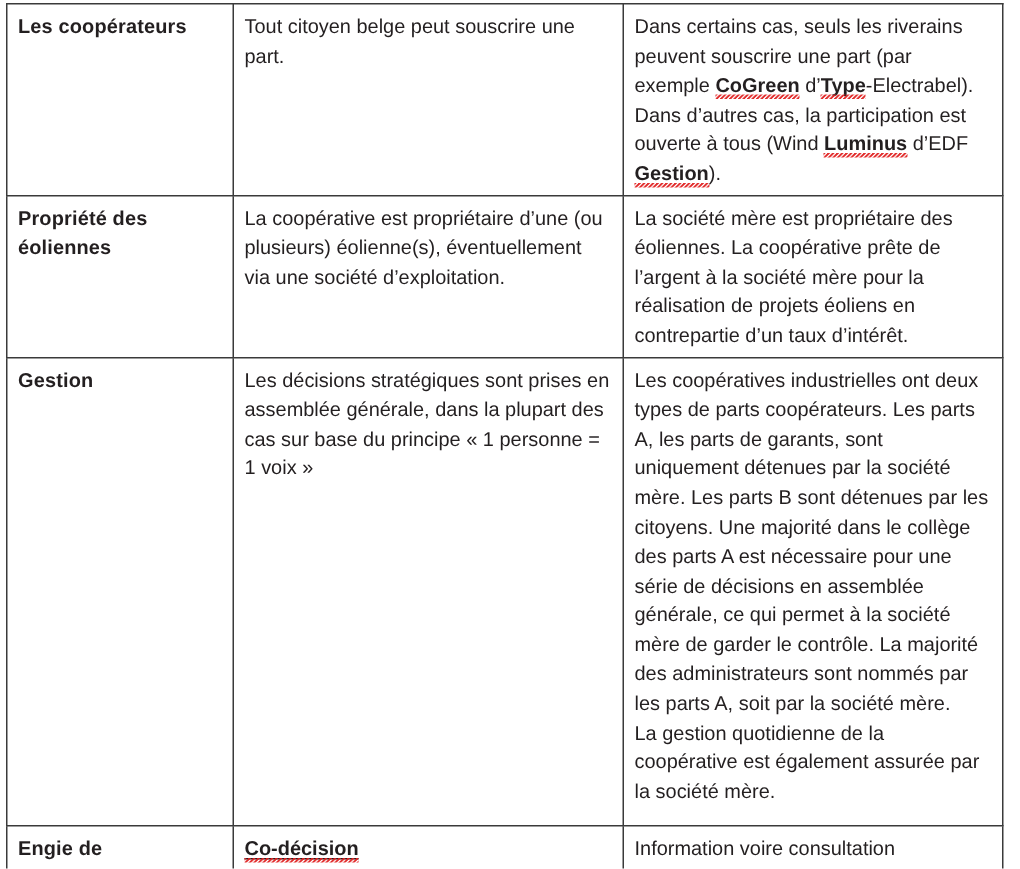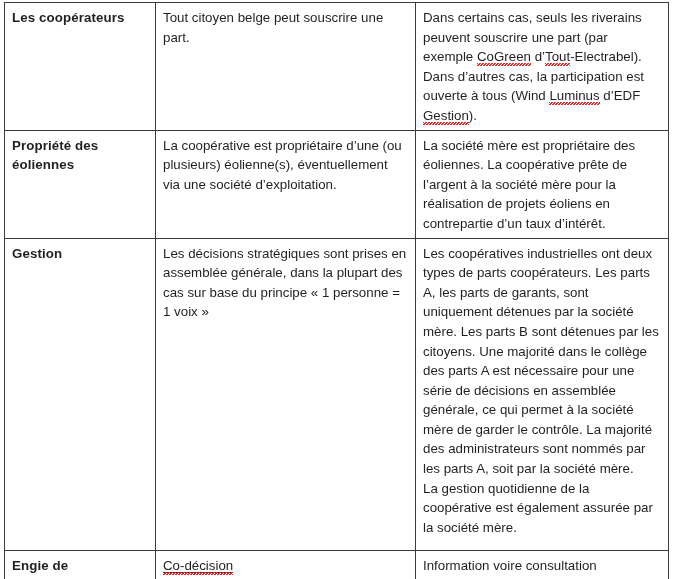--- a/index.html
+++ b/index.html
@@ -57,20 +57,21 @@
   
   tr.row-cooperateurs td { height: 108px; }
   tr.row-propriete    td { height: 89px;  }
   tr.row-gestion      td { height: 302px; }
   tr.row-participation td { height: 43px; }
 
   
   .sp {
     position: relative;
     white-space: nowrap;
+    font-weight: bold;
   }
   .sp::after {
     content: "";
     position: absolute;
     left: 0;
     right: 0;
     bottom: -2px;
     height: 3px;
     background-image:
       repeating-linear-gradient(
@@ -105,21 +106,21 @@
     <tbody>
 
       <tr class="row-cooperateurs">
         <td class="label-cell">
           <span class="cell-text">Les coopérateurs</span>
         </td>
         <td class="body-cell">
           <span class="cell-text">Tout citoyen belge peut souscrire une part.</span>
         </td>
         <td class="body-cell">
-          <span class="cell-text">Dans certains cas, seuls les riverains peuvent souscrire une part (par exemple <span class="sp">CoGreen</span> d’<span class="sp">Tout</span>-Electrabel). Dans d’autres cas, la participation est ouverte à tous (Wind <span class="sp">Luminus</span> d’EDF <span class="sp">Gestion</span>).</span>
+          <span class="cell-text">Dans certains cas, seuls les riverains peuvent souscrire une part (par exemple <span class="sp">CoGreen</span> d’<span class="sp">Type</span>-Electrabel). Dans d’autres cas, la participation est ouverte à tous (Wind <span class="sp">Luminus</span> d’EDF <span class="sp">Gestion</span>).</span>
         </td>
       </tr>
 
       <tr class="row-propriete">
         <td class="label-cell">
           <span class="cell-text">Propriété des éoliennes</span>
         </td>
         <td class="body-cell">
           <span class="cell-text">La coopérative est propriétaire d’une (ou plusieurs) éolienne(s), éventuellement via une société d’exploitation.</span>
         </td>

